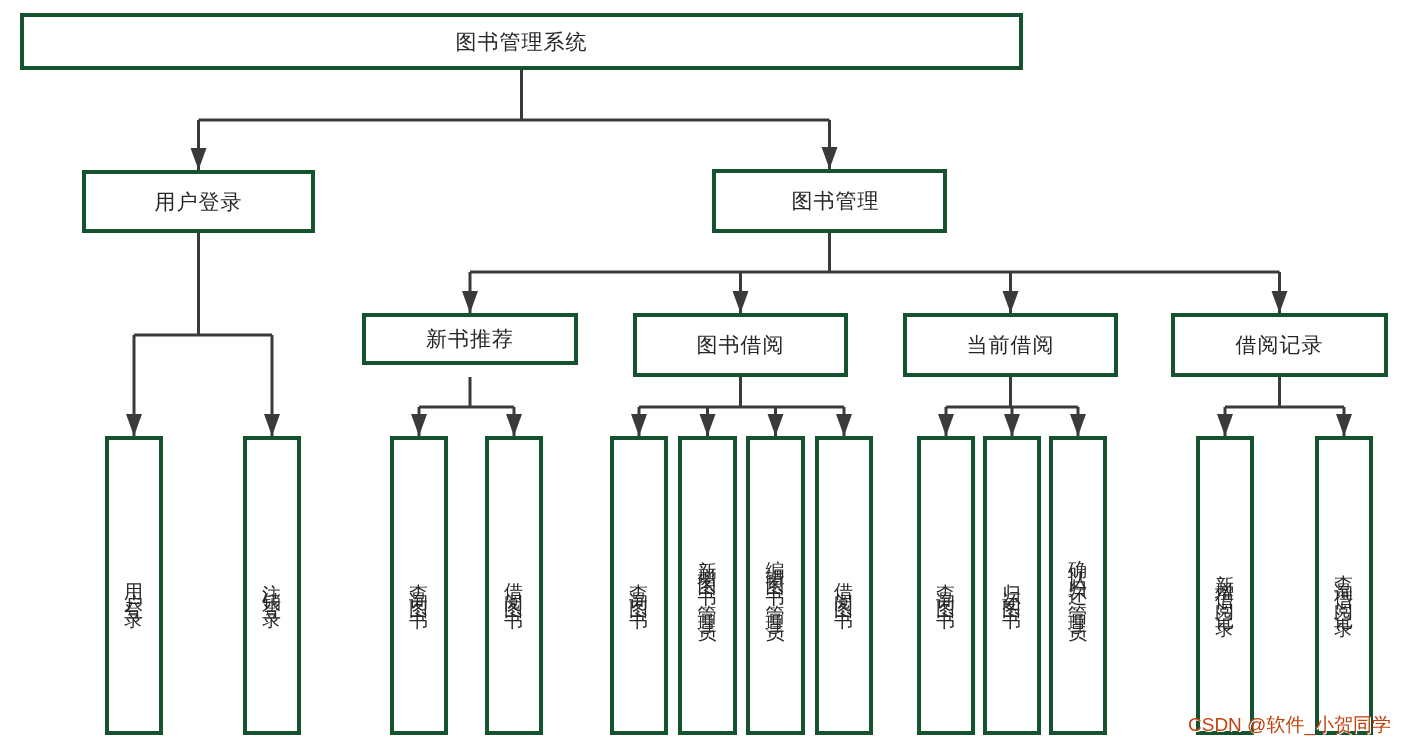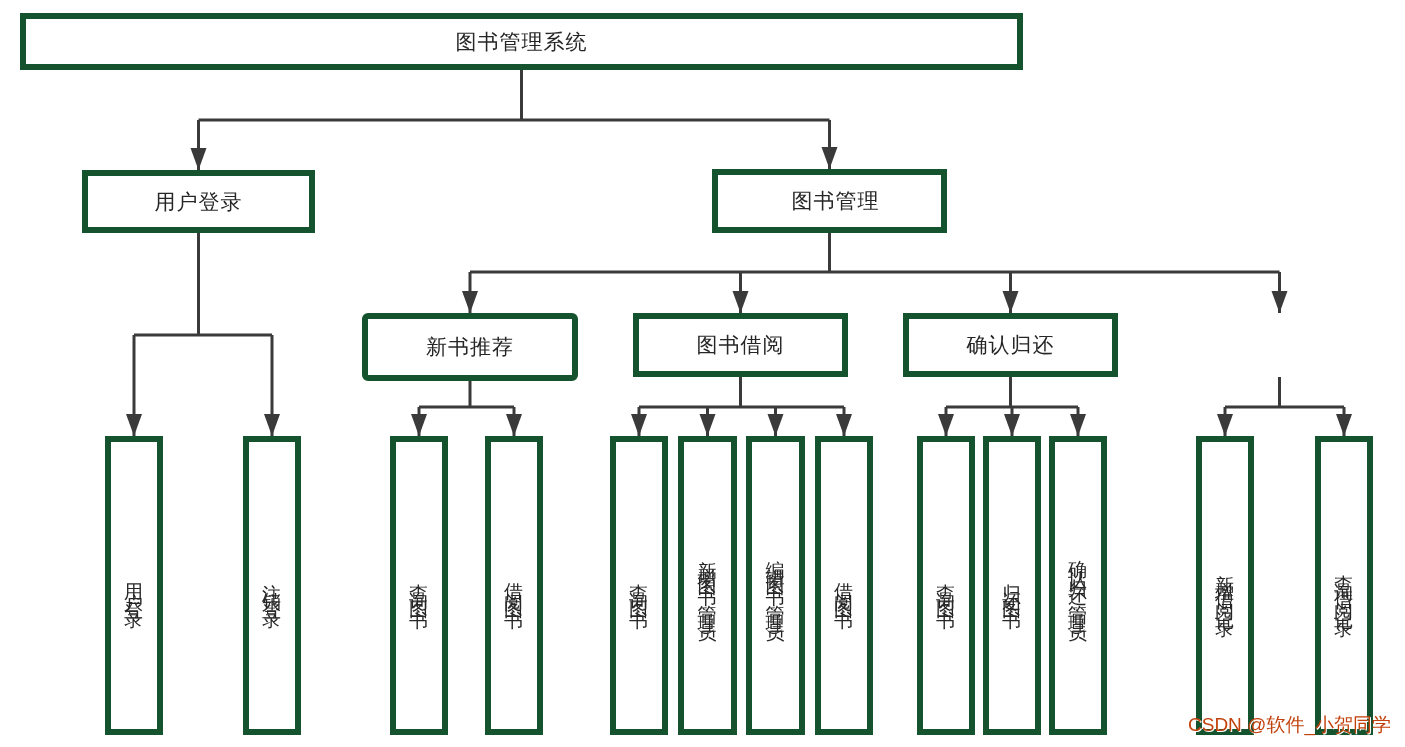--- a/index.html
+++ b/index.html
@@ -8,21 +8,21 @@
     width:1405px;height:747px;
     background:#ffffff;
     font-family:"Liberation Sans", sans-serif;
     overflow:hidden;
   }
   #lines{position:absolute;left:0;top:0;width:1405px;height:747px;z-index:1;}
   .node{
     position:absolute;
     box-sizing:border-box;
     background:#ffffff;
-    border:6px solid #14532d;
+    border:4px solid #14532d;
     display:flex;align-items:center;justify-content:center;
     color:#262626;
     z-index:2;
   }
   .node.h{font-size:21px;letter-spacing:1px;}
   .node.v{
     font-size:19px;
     writing-mode:vertical-rl;
     text-orientation:mixed;
     letter-spacing:9px;
@@ -86,23 +86,24 @@
       <path d="M1225 407 V436" marker-end="url(#arrow)"></path>
       <path d="M1344 407 V436" marker-end="url(#arrow)"></path>
     </g>
   </svg>
 
   <div class="node h" style="left:20px;top:13px;width:1003px;height:57px;">图书管理系统</div>
 
   <div class="node h" style="left:82px;top:170px;width:233px;height:63px;">用户登录</div>
   <div class="node h" style="left:712px;top:169px;width:235px;height:64px;padding-left:12px;">图书管理</div>
 
-  <div class="node h" style="left:362px;top:313px;width:216px;height:68px;border-radius:6px;">新书推荐</div>
+  <div class="node h" style="left:362px;top:313px;width:216px;height:52px;">新书推荐</div>
   <div class="node h" style="left:633px;top:313px;width:215px;height:64px;">图书借阅</div>
-  <div class="node h" style="left:903px;top:313px;width:215px;height:64px;">确认归还</div>
+  <div class="node h" style="left:903px;top:313px;width:215px;height:64px;">当前借阅</div>
+  <div class="node h" style="left:1171px;top:313px;width:217px;height:64px;">借阅记录</div>
 
   <div class="node v" style="left:105px;top:436px;width:58px;height:299px;">用户登录</div>
   <div class="node v" style="left:243px;top:436px;width:58px;height:299px;">注销登录</div>
 
   <div class="node v" style="left:390px;top:436px;width:58px;height:299px;">查询图书</div>
   <div class="node v" style="left:485px;top:436px;width:58px;height:299px;">借阅图书</div>
 
   <div class="node v" style="left:610px;top:436px;width:58px;height:299px;">查询图书</div>
   <div class="node v" style="left:678px;top:436px;width:59px;height:299px;">新增图书（管理员）</div>
   <div class="node v" style="left:746px;top:436px;width:59px;height:299px;">编辑图书（管理员）</div>

